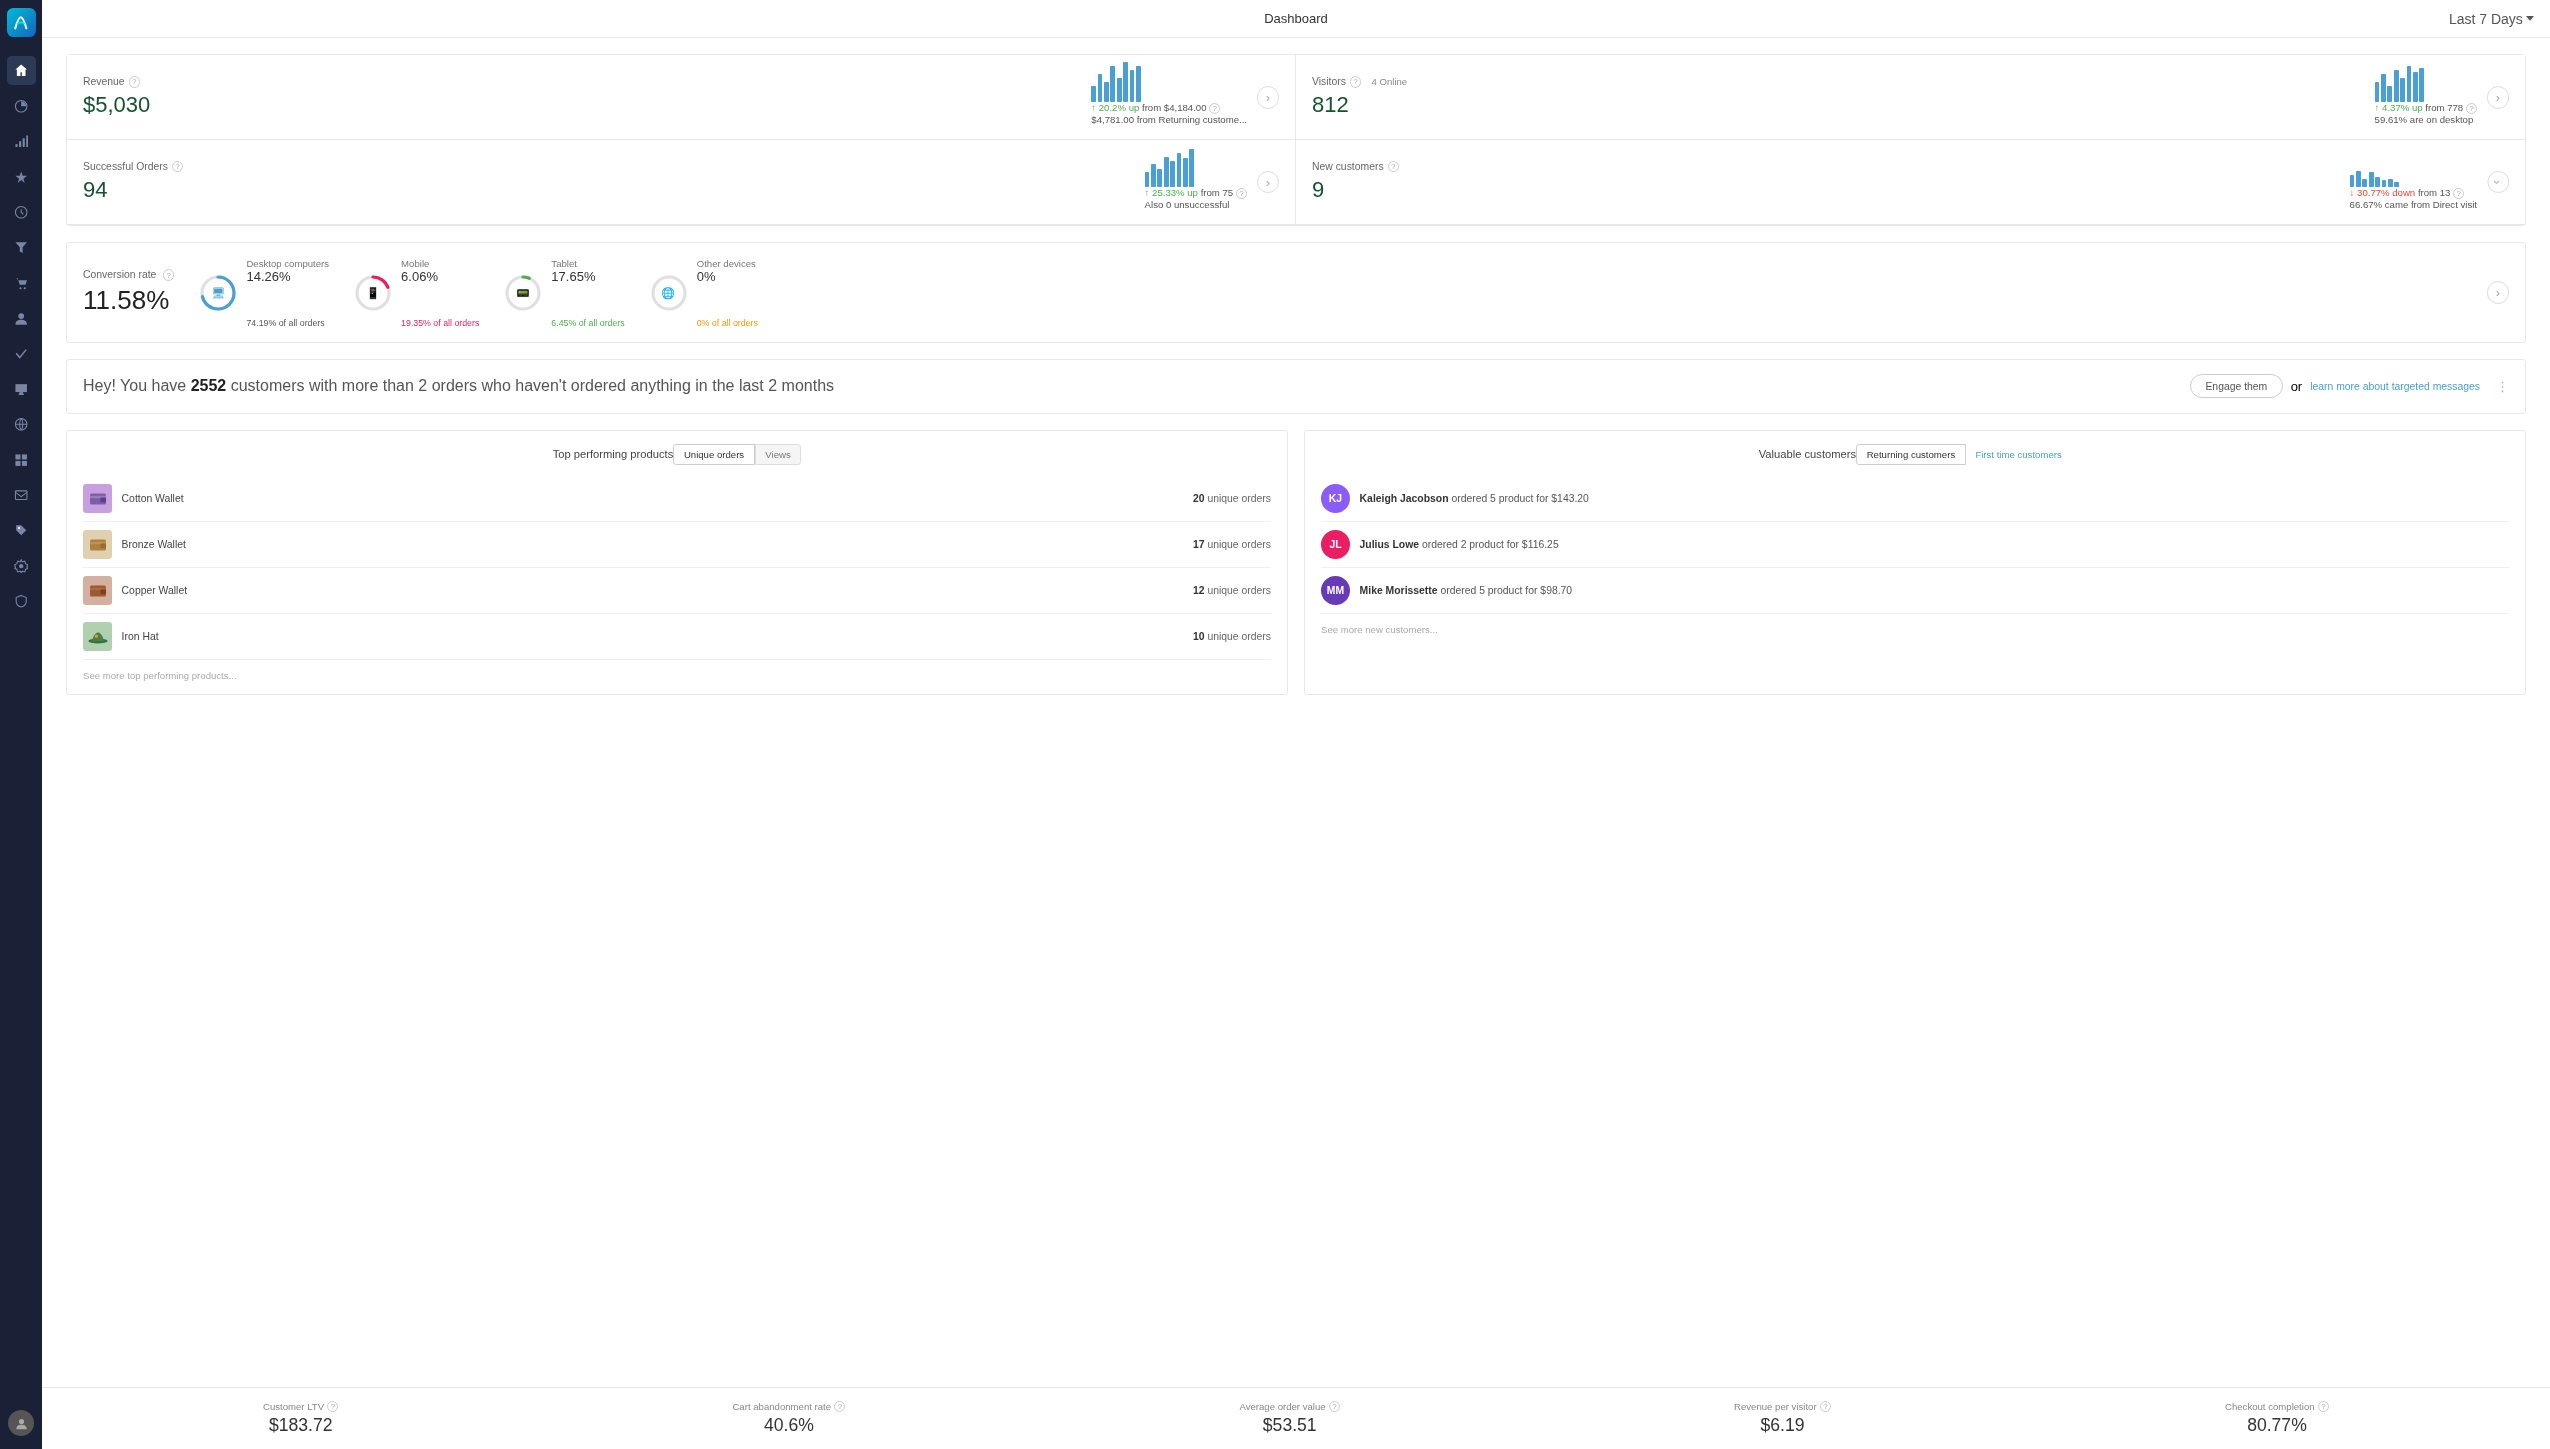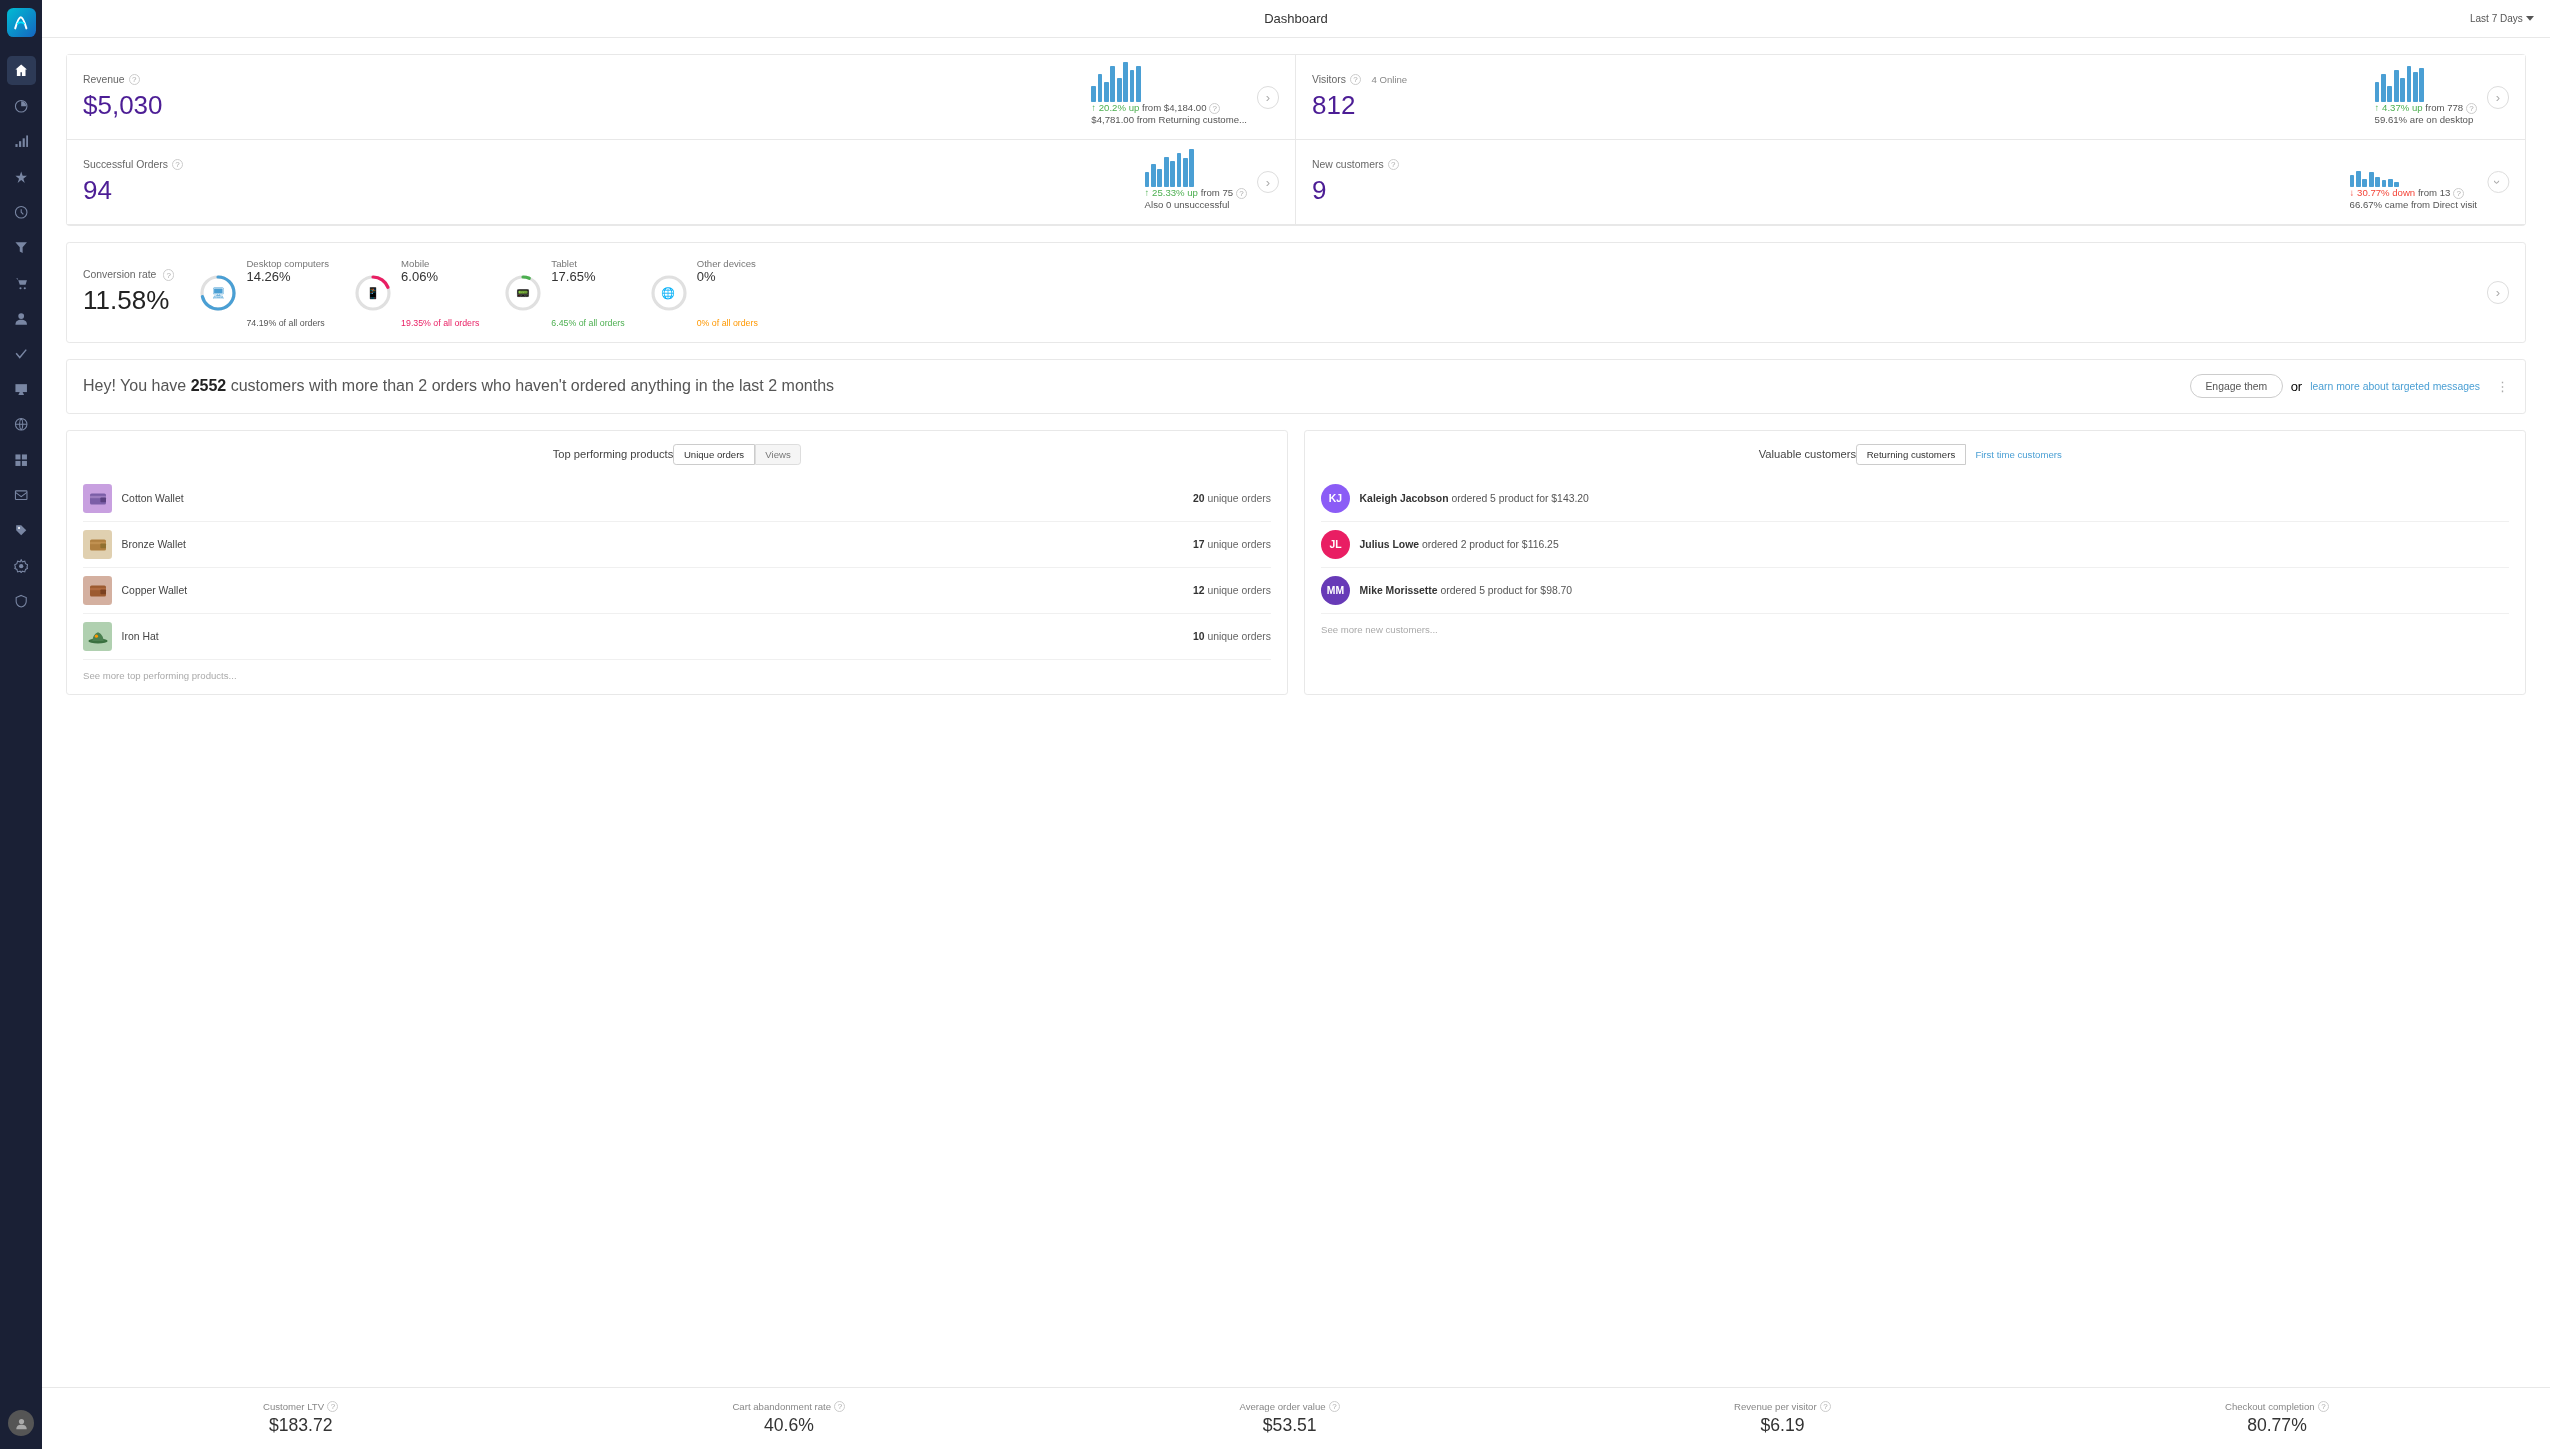--- a/index.html
+++ b/index.html
@@ -69,21 +69,21 @@
       background: #fff;
     }
     .header-title {
       font-size: 13px;
       color: #333;
       font-weight: 500;
     }
     .header-filter {
       position: absolute;
       right: 16px;
-      font-size: 10px;
+      font-size: 14px;
       color: #555;
       cursor: pointer;
       display: flex; align-items: center; gap: 3.2px;
     }
 
     
     .content {
       flex: 1;
       overflow-y: auto;
       padding: 16px 24px;
@@ -110,23 +110,23 @@
     .stat-card:nth-child(2), .stat-card:nth-child(4), .stat-card:nth-child(6) { border-right: none; }
     .stat-card:nth-child(5), .stat-card:nth-child(6) { border-bottom: none; }
     .stat-left {}
     .stat-label {
       font-size: 10.4px;
       color: #666;
       margin-bottom: 4.8px;
       display: flex; align-items: center; gap: 4px;
     }
     .stat-value {
-      font-size: 26px;
+      font-size: 22px;
       font-weight: 300;
-      color: #4c1d95;
+      color: #14532d;
     }
     .stat-right {
       display: flex;
       align-items: center;
       gap: 9.6px;
     }
     .stat-chart {
       display: flex;
       align-items: flex-end;
       gap: 1.6px;

